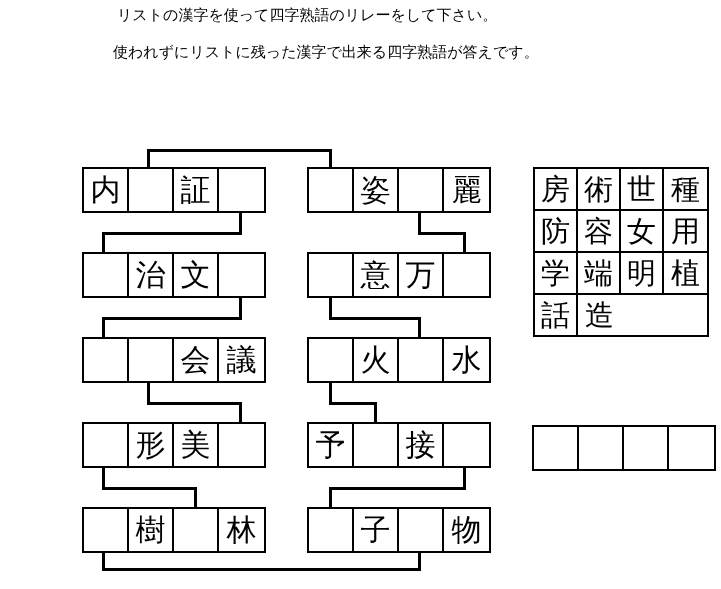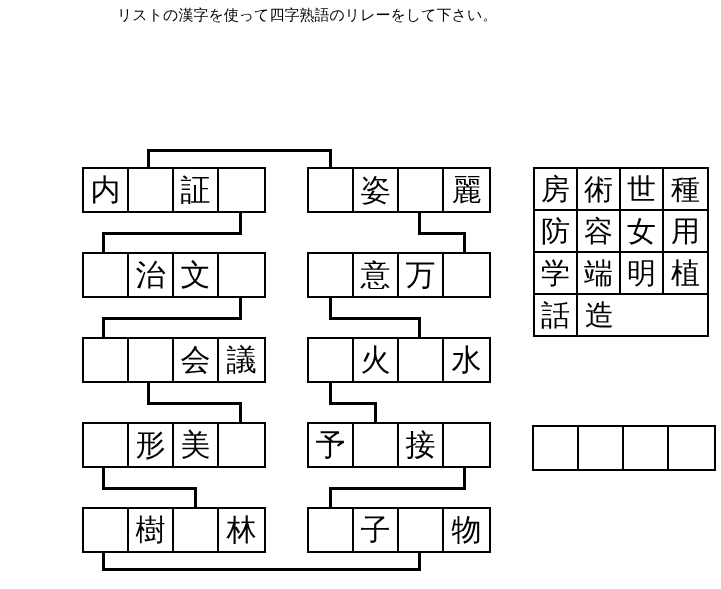--- a/index.html
+++ b/index.html
@@ -95,20 +95,21 @@
   }
   .answer-cell:last-child{border-right:none;}
 </style>
 </head>
 <body>
 
 <div id="page-root">
 
   <div class="instructions">
     <p class="instr-line l1">リストの漢字を使って四字熟語のリレーをして下さい。</p>
+    <p class="instr-line l3">使われずにリストに残った漢字で出来る四字熟語が答えです。</p>
   </div>
 
   <div class="puzzle">
 
     <div class="conn" style="left:110px;top:149px;width:3px;height:20px;"></div>
     <div class="conn" style="left:110px;top:149px;width:185px;height:3px;"></div>
     <div class="conn" style="left:292px;top:149px;width:3px;height:20px;"></div>
 
     <div class="conn" style="left:202px;top:209px;width:3px;height:26px;"></div>
     <div class="conn" style="left:65px;top:232px;width:140px;height:3px;"></div>

